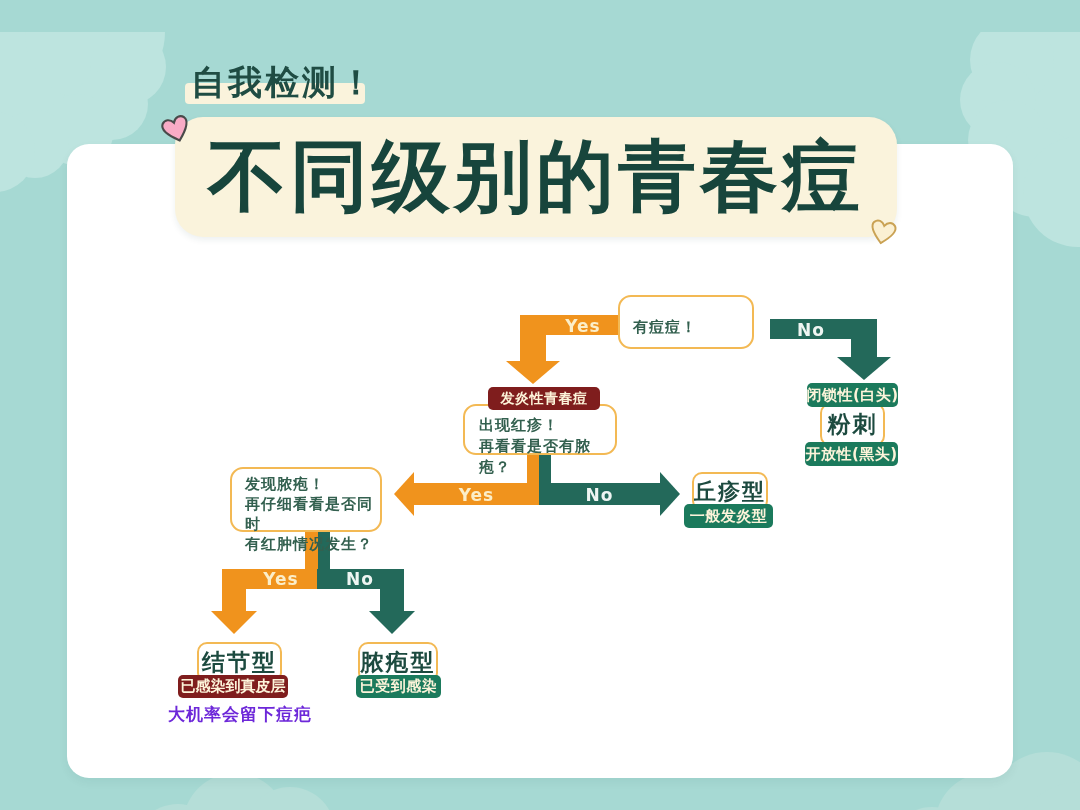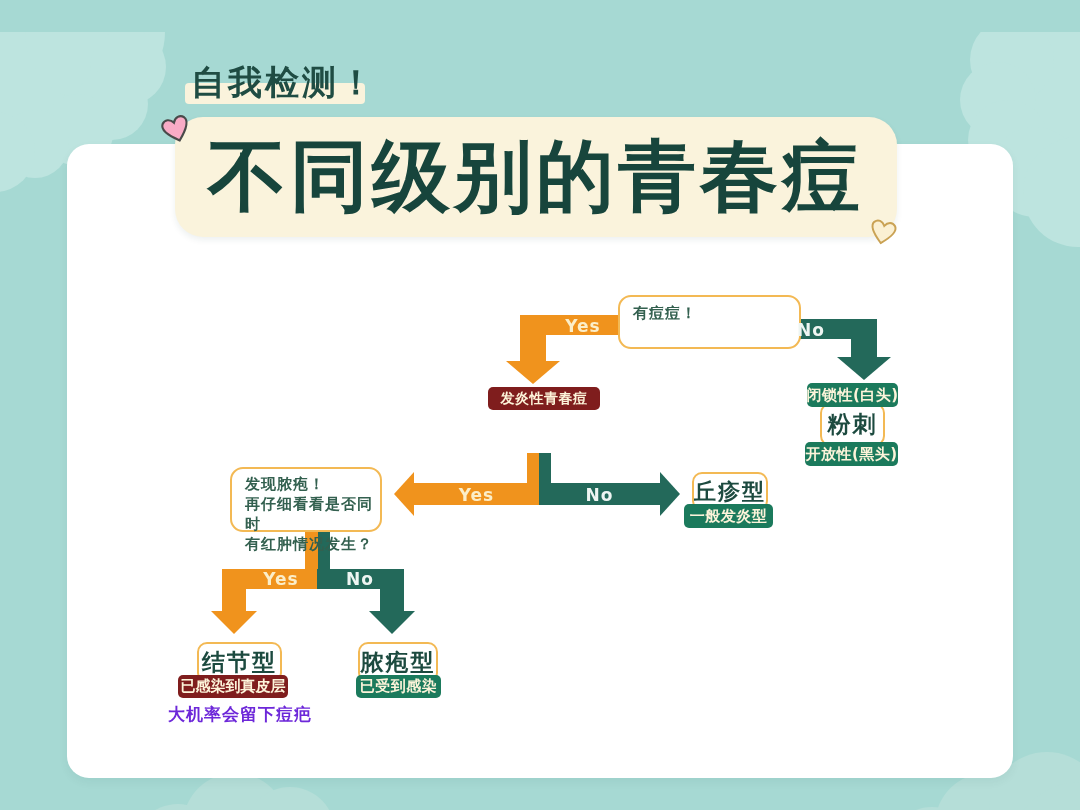--- a/index.html
+++ b/index.html
@@ -126,29 +126,33 @@
   <div class="bar orange" style="left:520px;top:283px;width:100px;height:20px;"></div>
   <div class="bar orange" style="left:520px;top:283px;width:26px;height:48px;"></div>
   <div class="tri" style="left:506px;top:329px;border-left:27px solid transparent;border-right:27px solid transparent;border-top:23px solid #f0931d;"></div>
   <div class="flow-label on-orange" style="left:546px;top:284px;width:74px;">Yes</div>
 
   <div class="bar teal" style="left:770px;top:287px;width:107px;height:20px;"></div>
   <div class="bar teal" style="left:851px;top:287px;width:26px;height:40px;"></div>
   <div class="tri" style="left:837px;top:325px;border-left:27px solid transparent;border-right:27px solid transparent;border-top:23px solid #23695a;"></div>
   <div class="flow-label on-teal" style="left:772px;top:288px;width:78px;">No</div>
 
-  <div class="qbox" style="left:618px;top:263px;width:183px;height:54px;padding:6px 0 0 13px;">
+  <div class="qbox" style="left:618px;top:263px;width:136px;height:54px;padding:20px 0 0 13px;">
     <span class="ln">有痘痘！</span>
   </div>
 
   <div class="badge green" style="left:807px;top:351px;width:91px;height:24px;">闭锁性(白头)</div>
   <div class="typebox" style="left:820px;top:371px;width:65px;height:43px;font-size:23px;">粉刺</div>
   <div class="badge green" style="left:805px;top:410px;width:93px;height:24px;">开放性(黑头)</div>
 
   <div class="badge orange" style="left:488px;top:355px;width:112px;height:23px;font-size:14px;">发炎性青春痘</div>
+  <div class="qbox" style="left:463px;top:372px;width:154px;height:51px;padding:9px 0 0 14px;">
+    <span class="ln">出现红疹！</span>
+    <span class="ln">再看看是否有脓疱？</span>
+  </div>
 
   <div class="bar split" style="left:527px;top:421px;width:24px;height:32px;"></div>
   <div class="bar orange" style="left:414px;top:451px;width:125px;height:22px;"></div>
   <div class="bar teal" style="left:539px;top:451px;width:121px;height:22px;"></div>
   <div class="tri" style="left:394px;top:440px;border-top:22px solid transparent;border-bottom:22px solid transparent;border-right:20px solid #f0931d;"></div>
   <div class="tri" style="left:660px;top:440px;border-top:22px solid transparent;border-bottom:22px solid transparent;border-left:20px solid #23695a;"></div>
   <div class="flow-label on-orange" style="left:414px;top:453px;width:125px;">Yes</div>
   <div class="flow-label on-teal" style="left:539px;top:453px;width:121px;">No</div>
 
   <div class="typebox" style="left:692px;top:440px;width:76px;height:39px;font-size:22px;">丘疹型</div>

